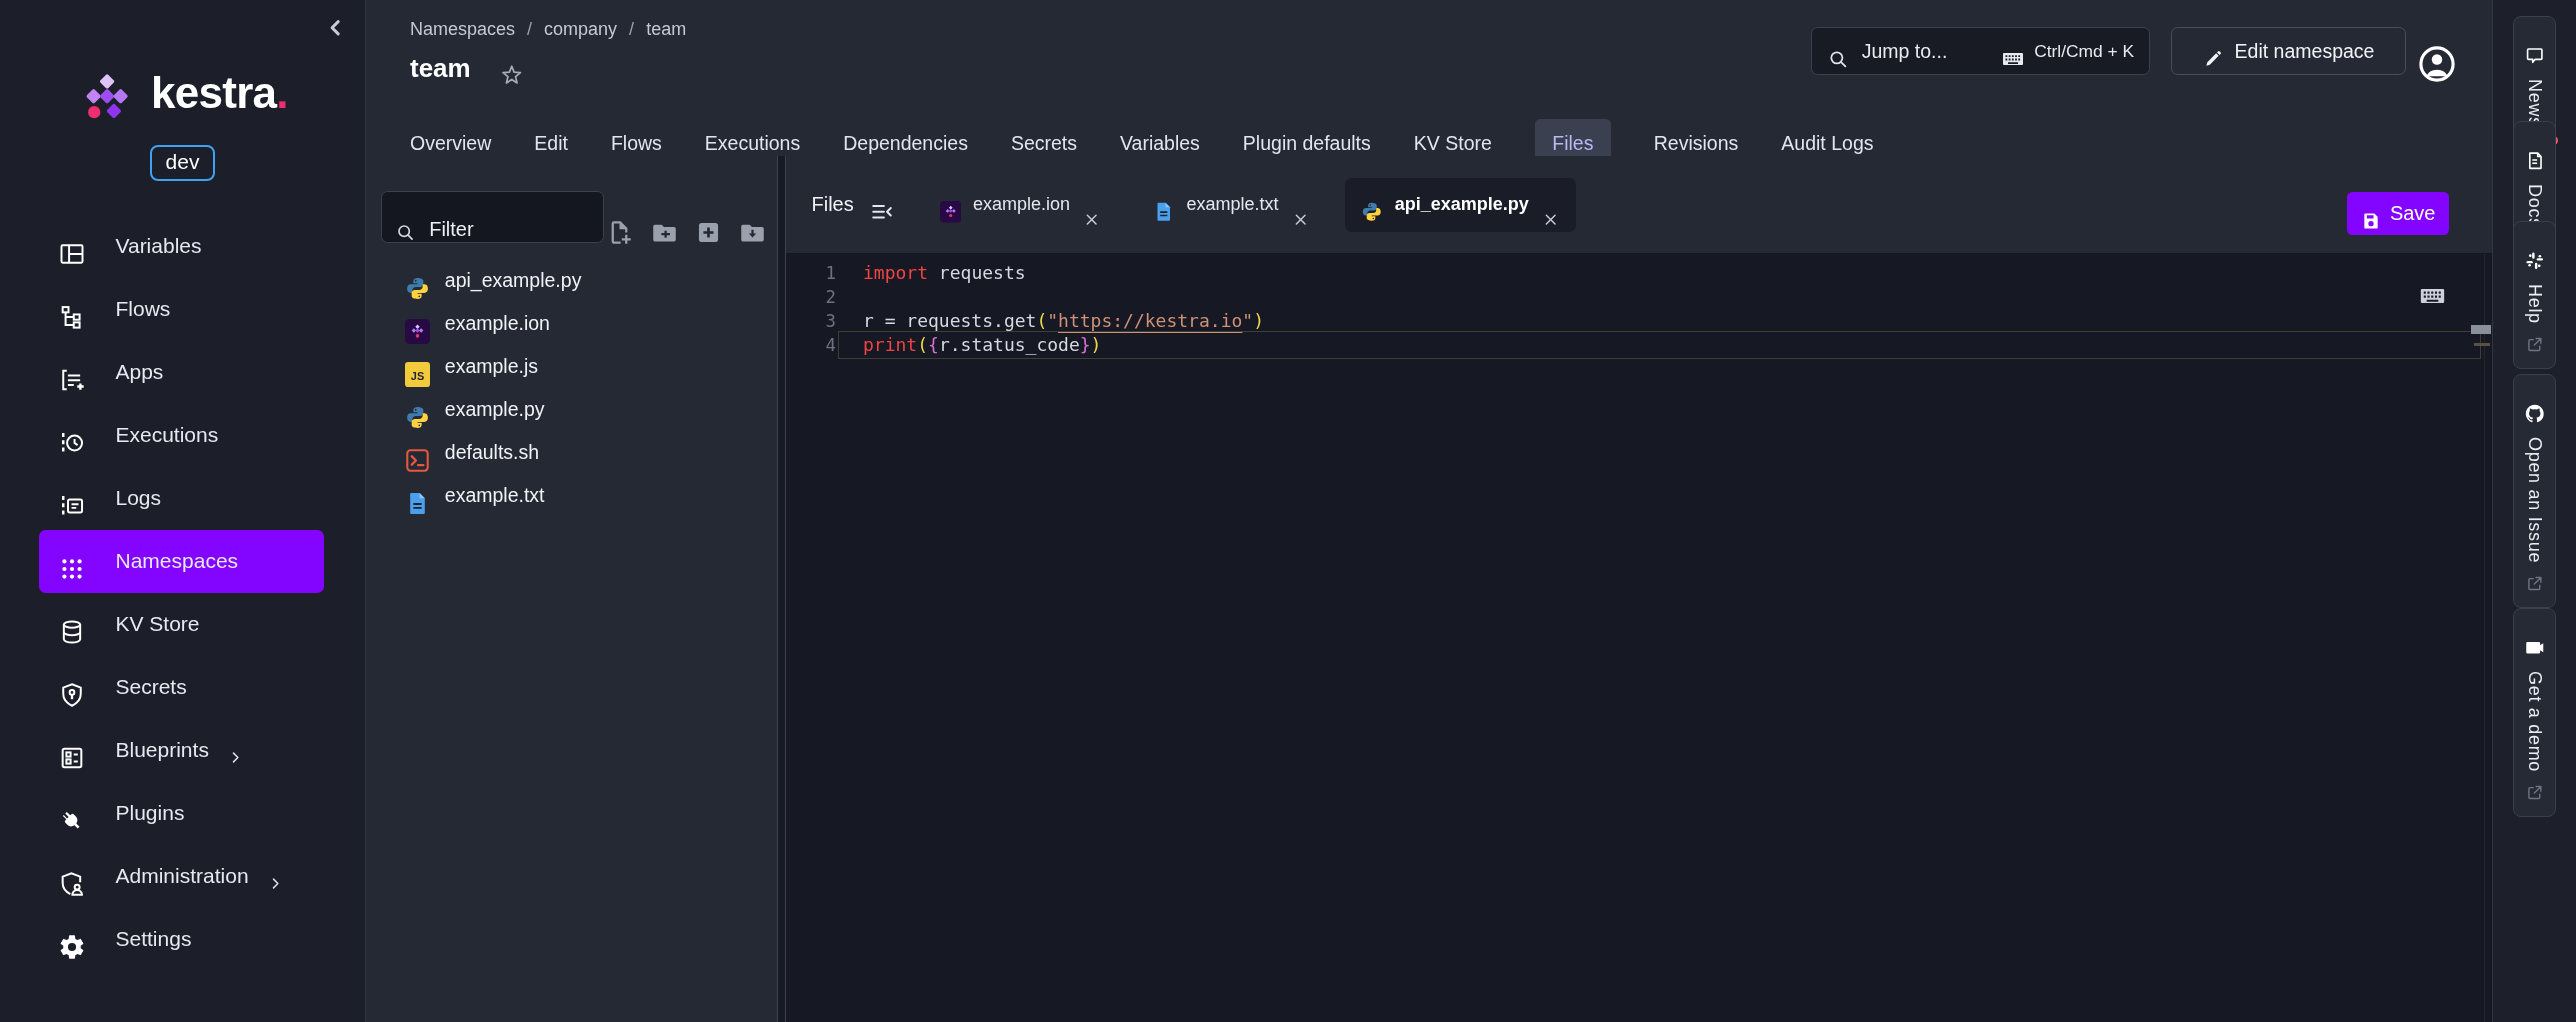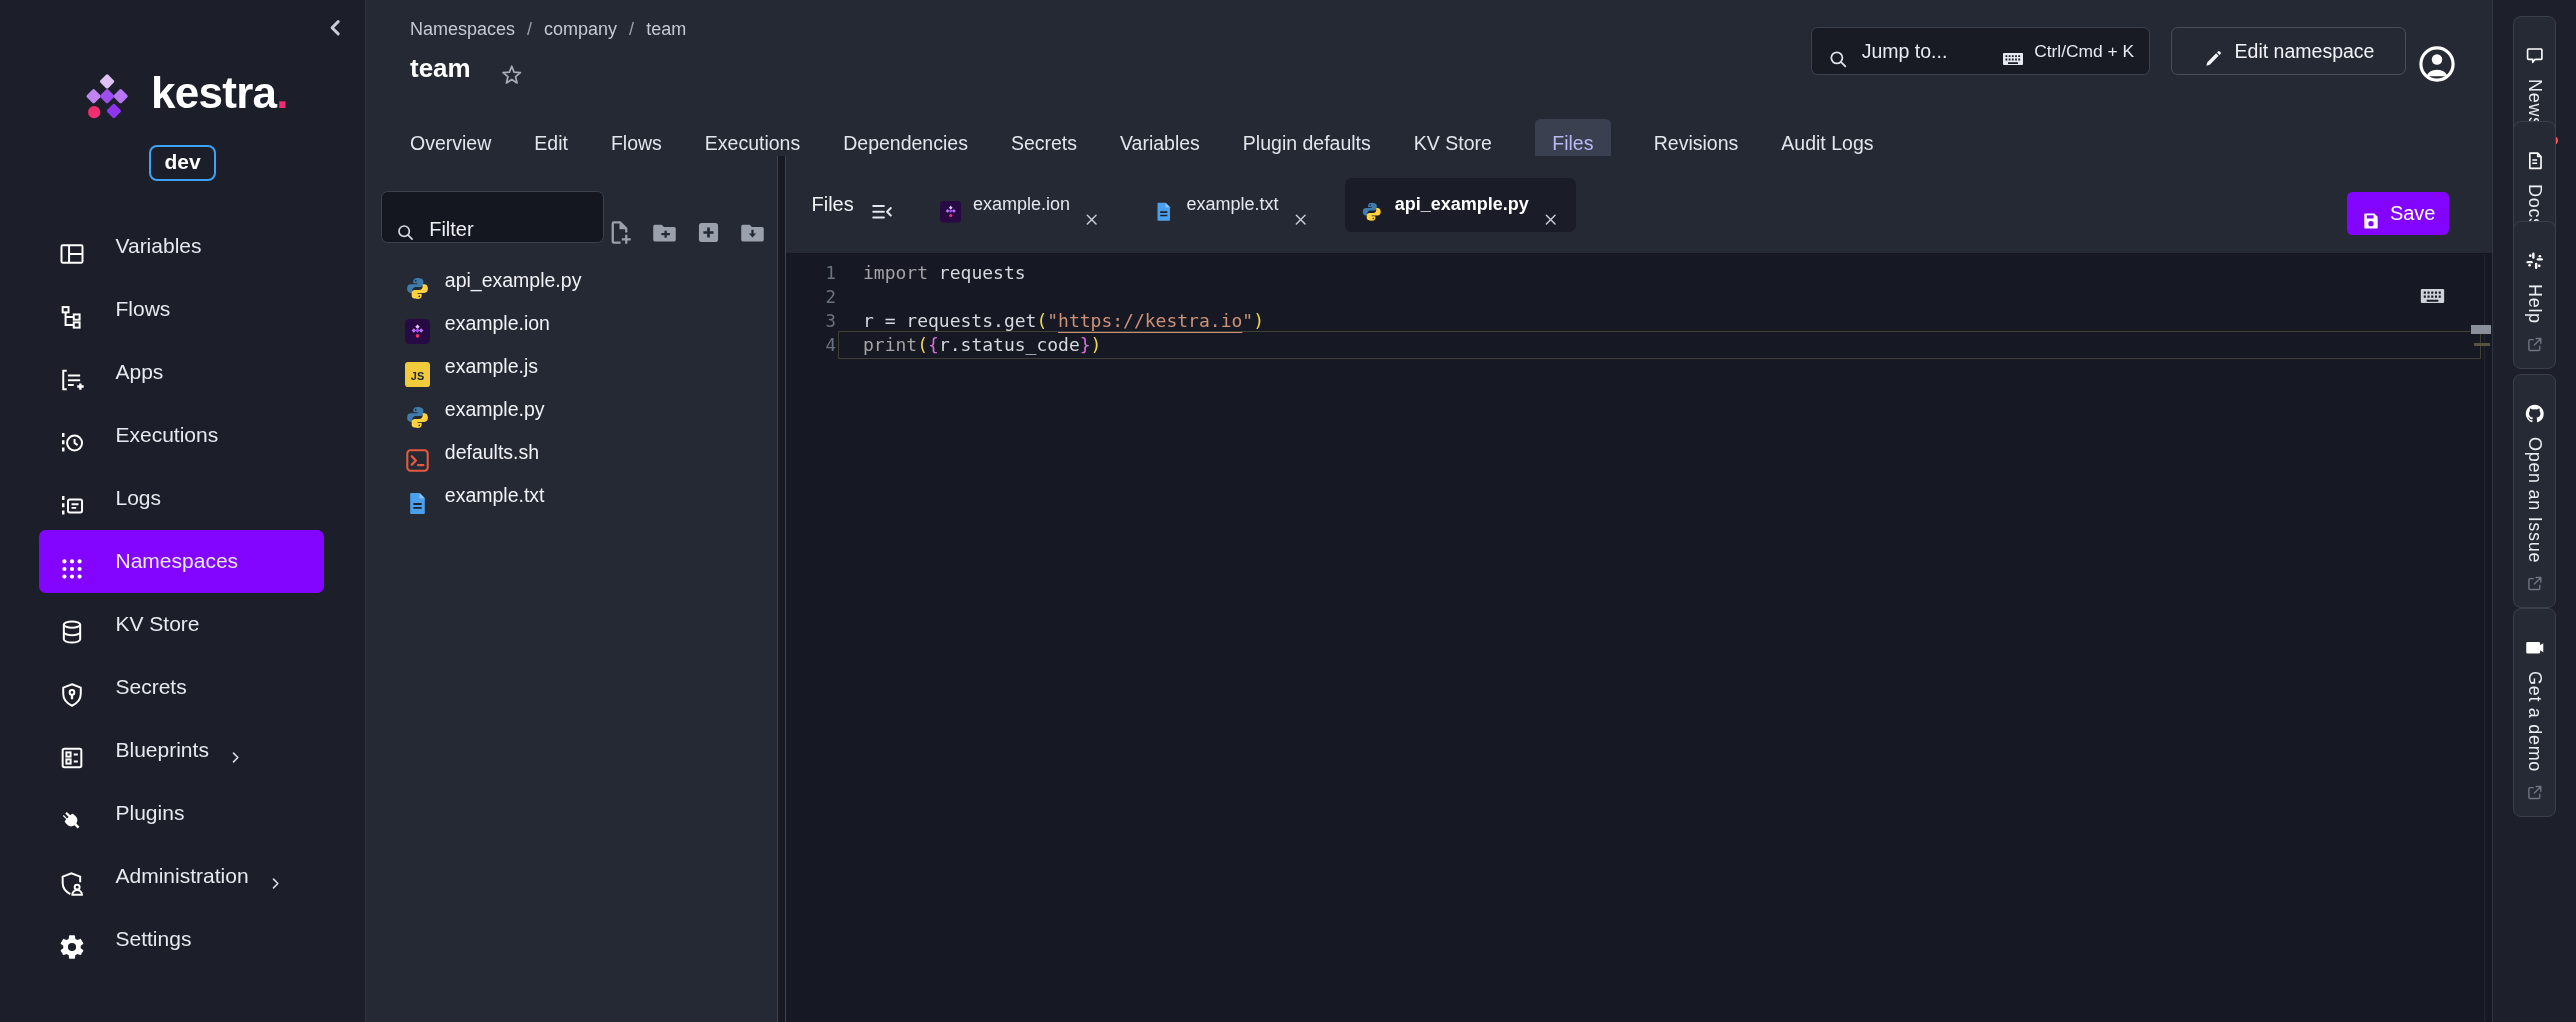--- a/index.html
+++ b/index.html
@@ -15,21 +15,21 @@
   
   #left-sidebar { position:absolute; left:0; top:0; width:366px; height:100%;
     background:#1C1F29; border-right:0.7px solid #30343F; }
   #collapse-btn { position:absolute; top:13.4px; right:14.8px; width:29.5px; height:29.5px;
     color:#C8CDD6; background:none; border:none; padding:0; cursor:pointer; }
   #logo-row { display:flex; align-items:center; justify-content:center; gap:14.8px; margin-top:56px; }
   #logo-mark { width:59px; height:59px; }
   #logo-text { font-size:44px; font-weight:700; color:#FFFFFF; letter-spacing:-0.7px; }
   #logo-dot { color:#EF2D71; }
   #env-badge { display:block; width:max-content; margin:14.8px auto 0; padding:3.4px 13.4px 4.7px;
-    border:2px solid #3EA2F4; border-radius:8px; font-size:21px; font-weight:700; color:#FFF; }
+    border:2px solid #3EA2F4; border-radius:8px; font-size:21px; font-weight:400; color:#FFF; }
   #side-menu { margin-top:34px; }
   .mitem { display:flex; align-items:center; height:63px; padding-left:58px;
     font-size:21px; color:#E6E9EF; cursor:pointer; }
   .mitem .icn { width:28px; height:28px; color:#FFFFFF; flex:none; }
   .mitem .lbl { margin-left:29.5px; white-space:nowrap; }
   .mitem .chev { width:19px; height:19px; margin-left:17.4px; color:#D9DDE5; }
   .mitem.active { background:#8405FF; border-radius:6.7px; margin:0 41px 0 39px; padding-left:19px; }
 
   
   #topbar { position:absolute; left:366px; right:84px; top:0; height:188px; background:#252934;
@@ -103,21 +103,21 @@
   #save-btn .icn { width:20px; height:20px; }
 
   #editor-surface { position:absolute; left:0; top:98px; right:0; bottom:0;
     background:#161923; font-family:"DejaVu Sans Mono", monospace; }
   #code-lines { padding-top:6.7px; }
   .cline { position:relative; display:flex; align-items:center; height:24px; }
   .cline .lno { width:50px; text-align:right; font-size:17.4px; color:#6C7380; flex:none; }
   .cline .ctext { margin-left:27px; font-size:18px; white-space:pre; }
   .cline.current::after { content:""; position:absolute; left:52px; right:10.7px; top:-2px; bottom:-2px;
     border:0.7px solid #3F3E33; pointer-events:none; }
-  .tk-keyword { color:#a3a3a3; }
+  .tk-keyword { color:#ef4444; }
   .tk-plain { color:#D6D9DF; }
   .tk-paren { color:#EFD74B; }
   .tk-brace { color:#D86FD8; }
   .tk-string { color:#CE9178; }
   .tk-string-link { color:#CE9178; text-decoration:underline; text-underline-offset:4.7px; }
   #kbd-float { position:absolute; top:13.4px; right:44px; width:31px; height:28px; color:#CDD2DA;
     background:none; border:none; padding:0; cursor:pointer; }
   #scroll-line { position:absolute; top:0; bottom:0; right:7.4px; width:0.7px; background:#23262F; }
   #scroll-handle { position:absolute; top:71px; right:1.3px; width:20px; height:9.4px; background:#8A9099; cursor:grab; }
   #overview-mark { position:absolute; top:89px; right:2px; width:16px; height:3.4px; background:#57533F; }

